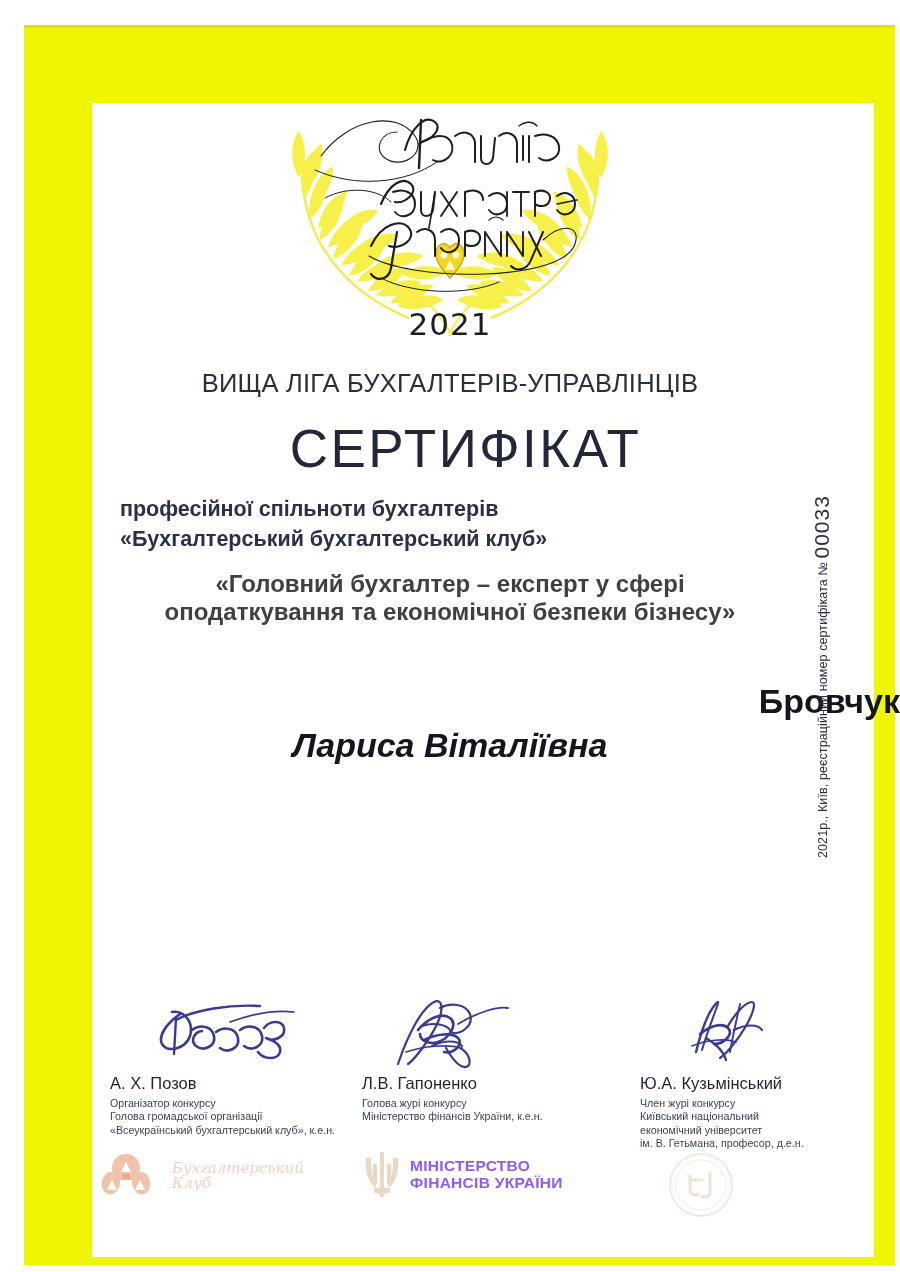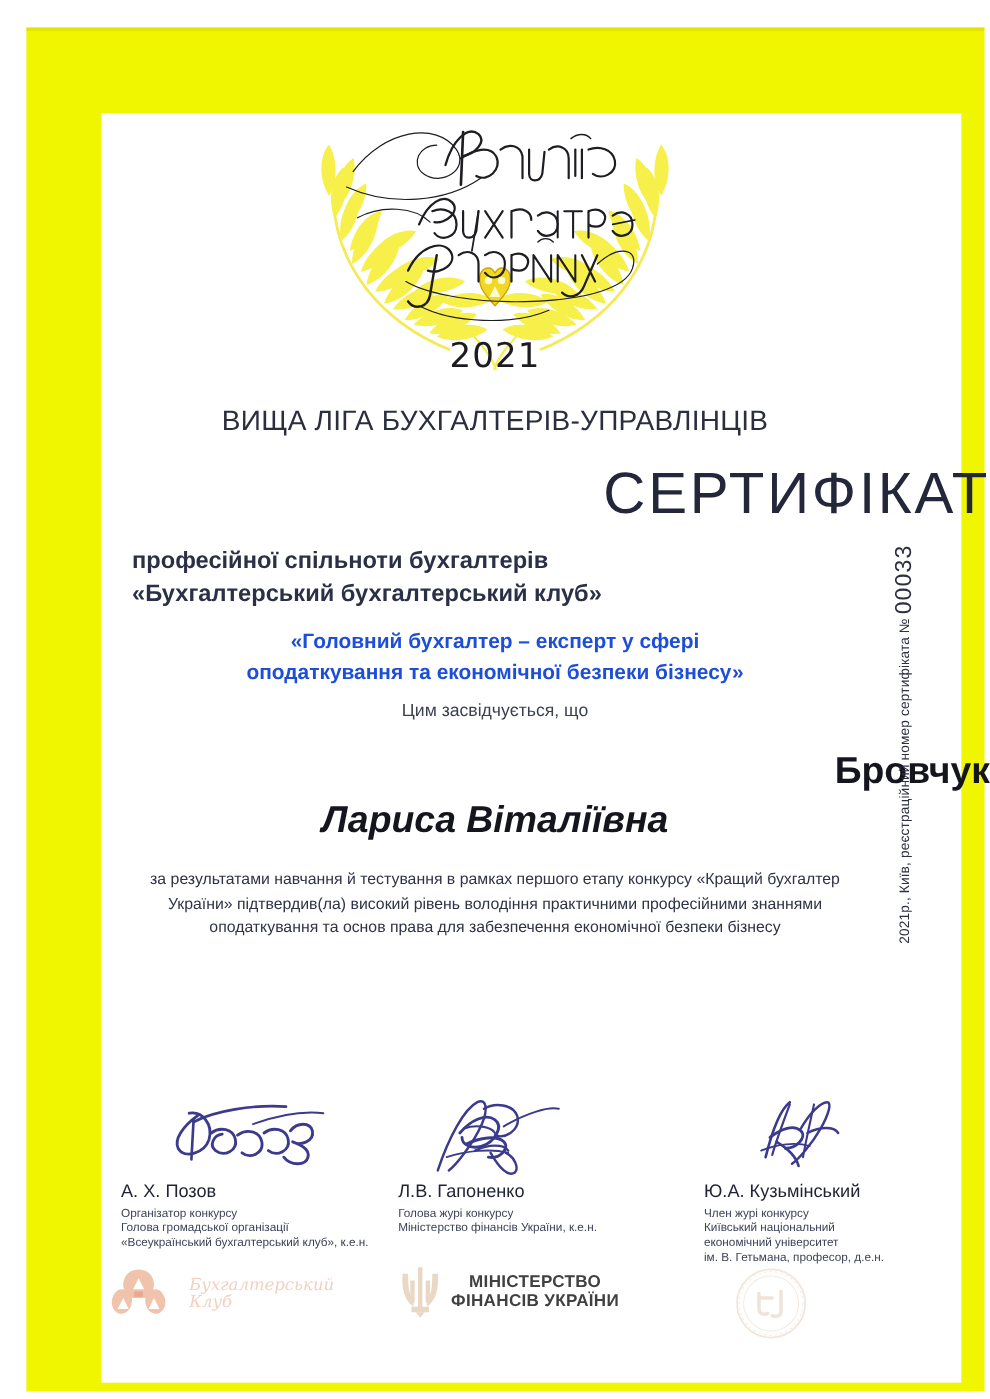--- a/index.html
+++ b/index.html
@@ -72,21 +72,21 @@
     text-align: center;
     font-size: 25.5px;
     font-weight: normal;
     letter-spacing: .2px;
     color: #2a2e3d;
   }
   .cert-title {
     position: absolute;
     left: 0; right: 0;
     top: 418px;
-    text-align: right;
+    text-align: center;
     font-size: 53px;
     font-weight: normal;
     letter-spacing: 2.5px;
     color: #24273a;
     padding-left: 31px;
   }
 
   .sub-block {
     position: absolute;
     left: 120px;
@@ -97,24 +97,24 @@
     font-weight: bold;
     line-height: 30px;
     color: #2b3047;
   }
   .nominee-block {
     position: absolute;
     left: 110px;
     right: 110px;
     top: 570px;
     text-align: center;
-    font-size: 19px;
+    font-size: 24px;
     font-weight: bold;
     line-height: 28px;
-    color: #1d4ed8;
+    color: #404040;
   }
 
   .attest {
     position: absolute;
     left: 0; right: 0;
     top: 638px;
     text-align: center;
     font-size: 16px;
     color: #3b3f52;
   }
@@ -218,23 +218,22 @@
     left: 262px;
     display: flex;
     align-items: center;
     gap: 8px;
   }
   .flogo-mof .mof-text {
     font-size: 15.5px;
     line-height: 17px;
     font-weight: bold;
     letter-spacing: .3px;
-    color: #404040;
+    color: #8b5cf6;
     text-transform: uppercase;
-    text-align: center;
   }
   .flogo-seal { left: 566px; }
 </style>
 </head>
 <body>
 
 <div class="page">
 
   <div class="yellow-frame">
     <div class="inner-white"></div>
@@ -442,25 +441,23 @@
   <div class="sub-block">
     <div>професійної спільноти бухгалтерів</div>
     <div>«Бухгалтерський бухгалтерський клуб»</div>
   </div>
 
   <div class="nominee-block">
     <div>«Головний бухгалтер – експерт у сфері</div>
     <div>оподаткування та економічної безпеки бізнесу»</div>
   </div>
 
-  <div class="attest">Цим засвідчується, що</div>
   <div class="person-last">Бровчук</div>
   <div class="person-first">Лариса Віталіївна</div>
 
-  <div class="body-text">за результатами навчання й тестування в рамках першого етапу конкурсу «Кращий бухгалтер України» підтвердив(ла) високий рівень володіння практичними професійними знаннями оподаткування та основ права для забезпечення економічної безпеки бізнесу</div>
 
   <div class="vertical-reg">
     <span>2021р., Київ, реєстраційний номер сертифіката №</span>
     <span class="regnum">00033</span>
   </div>
 
   <div class="sig sig-1">
     <div class="sig-mark">
       <svg width="230" height="72" viewBox="0 0 230 72" xmlns="http://www.w3.org/2000/svg" aria-hidden="true">
         <g fill="none" stroke="#3b3a8c" stroke-linecap="round" stroke-linejoin="round">

